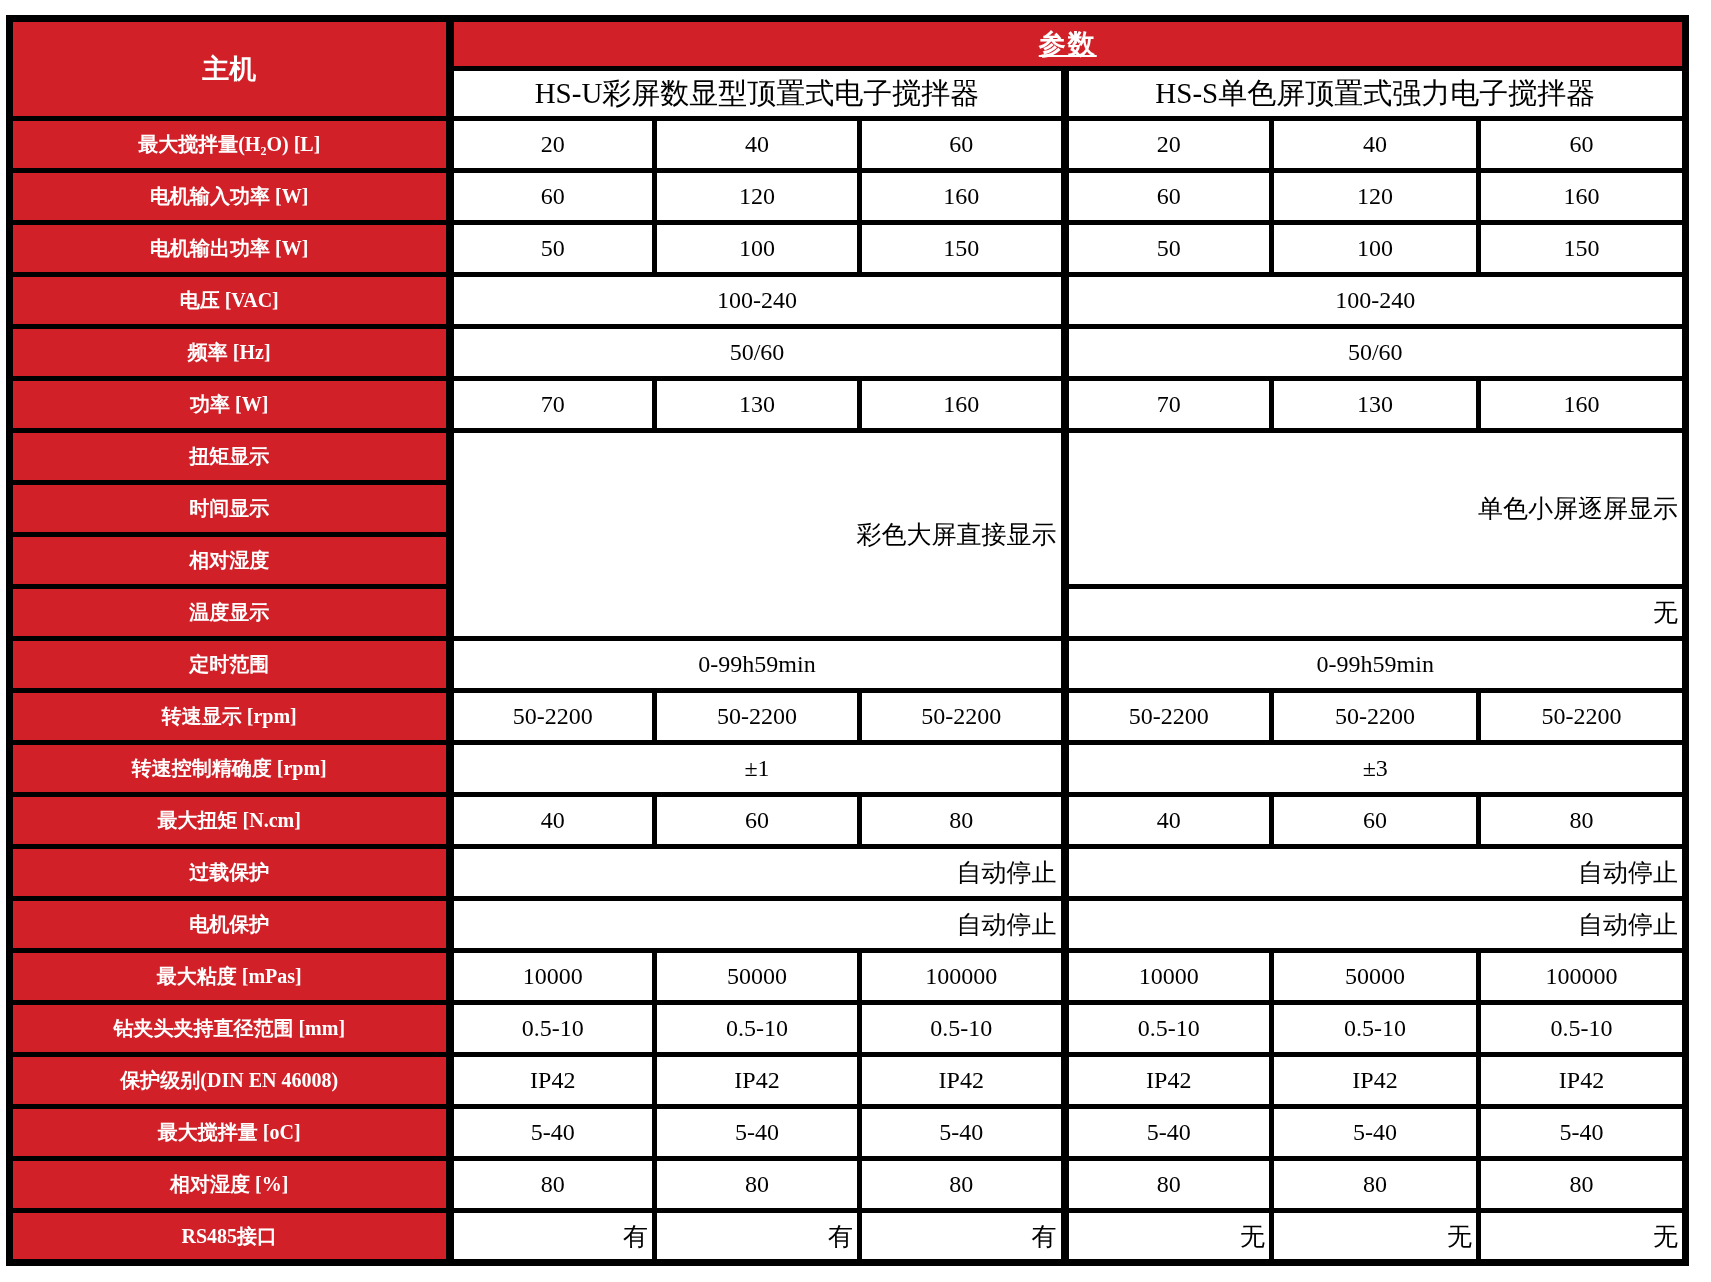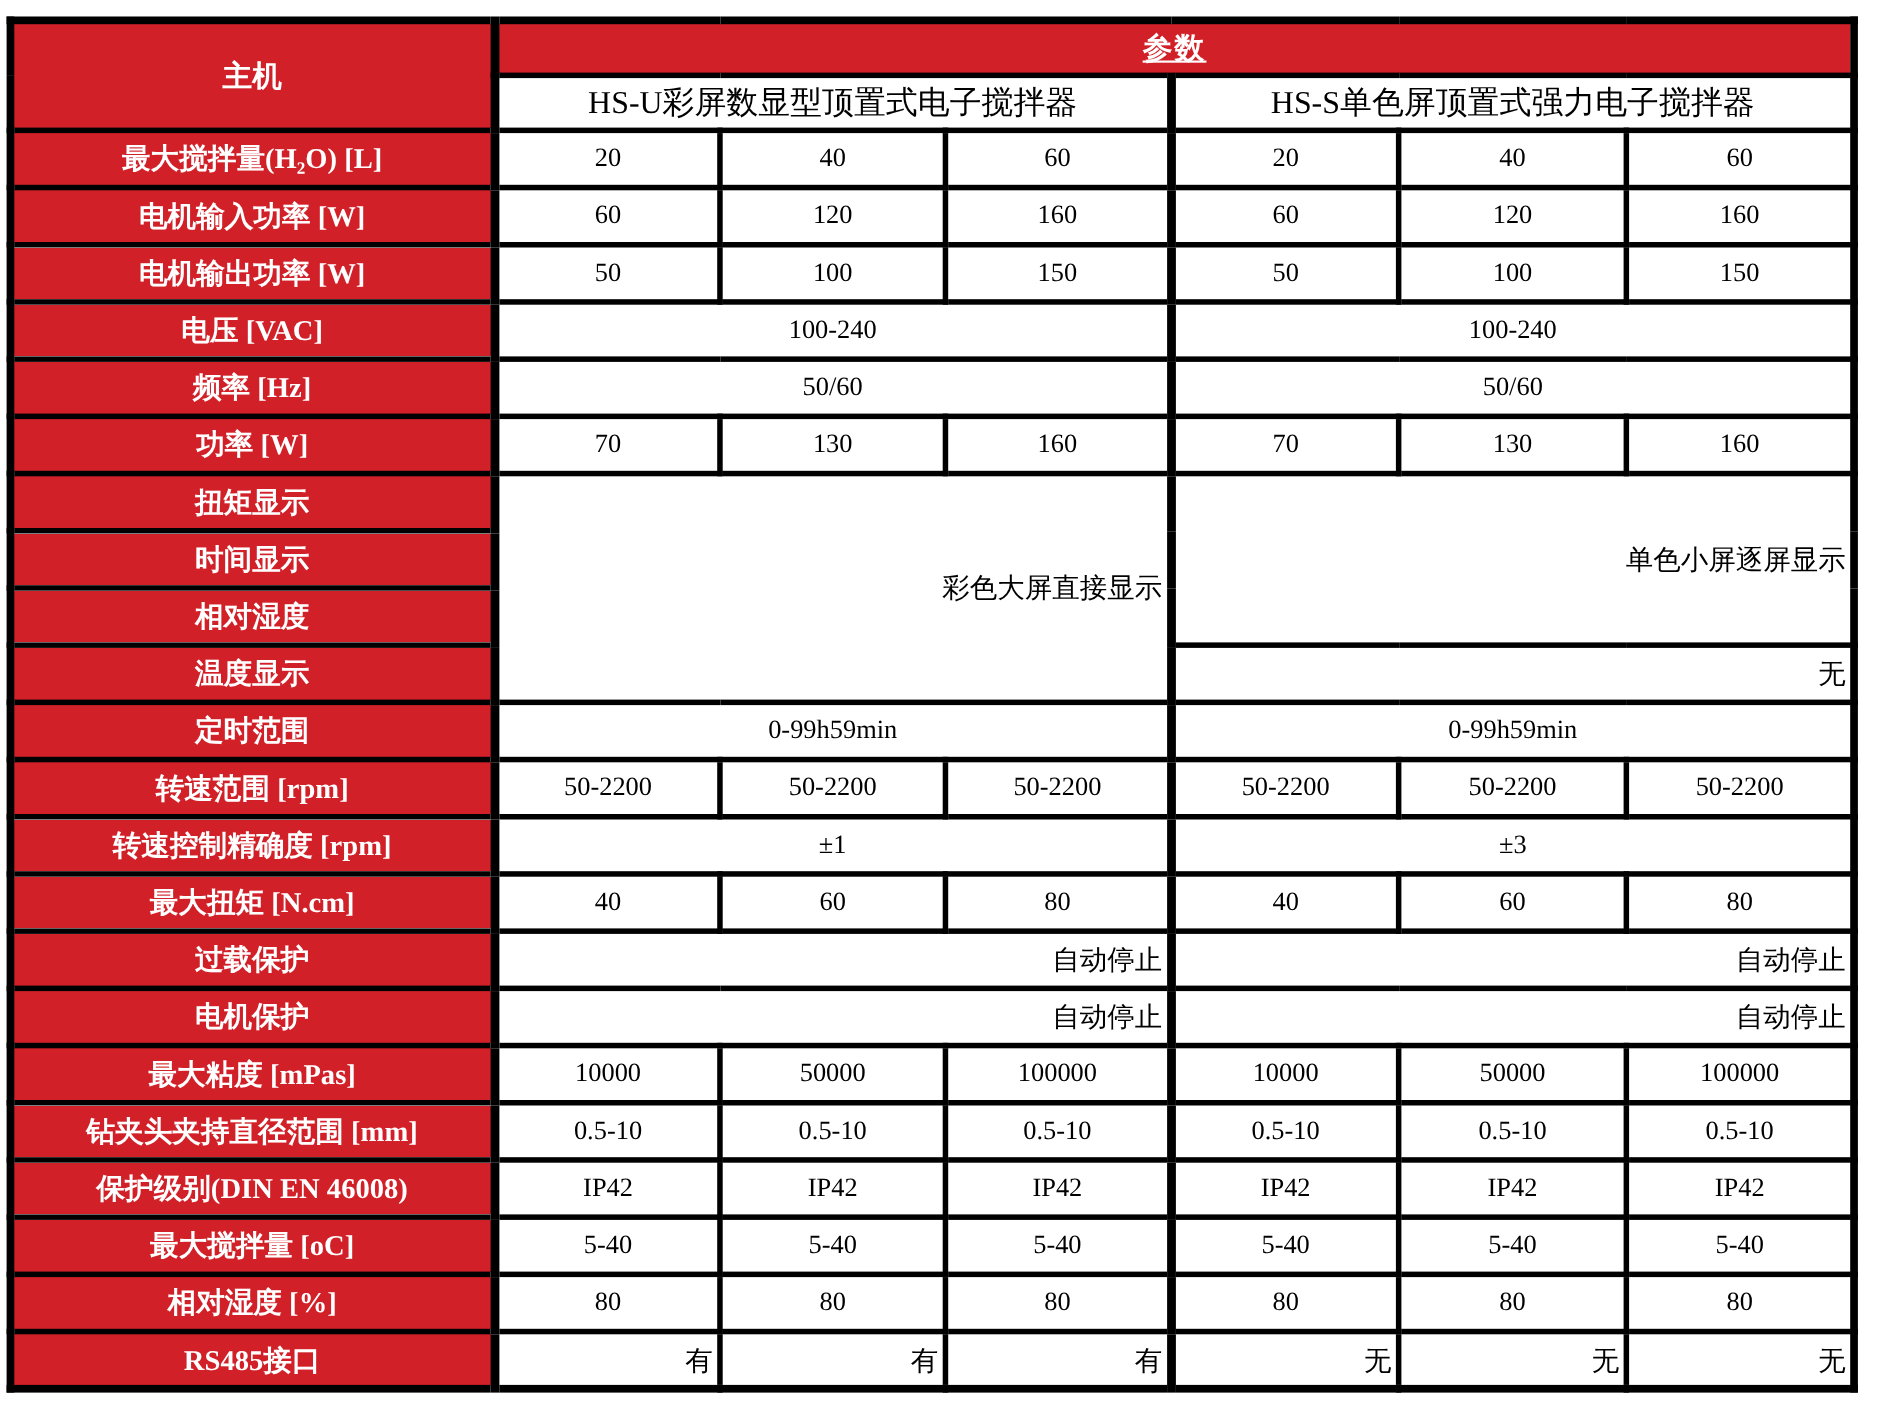--- a/index.html
+++ b/index.html
@@ -5,21 +5,21 @@
   :root { --red:#d12028; --border:#000000; --cellbg:#ffffff; --labeltext:#ffffff; --valuetext:#000000; }
   * { box-sizing:border-box; }
   html,body { margin:0; padding:0; background:#ffffff; }
   body { font-family:"Liberation Serif","DejaVu Serif",serif; }
   .wrap { padding:15px 6px; }
   table.spec { border-collapse:collapse; table-layout:fixed; border:7px solid var(--border); }
   td { border:5px solid var(--border); background:var(--cellbg); color:var(--valuetext);
        text-align:center; vertical-align:middle; padding:0 4px; font-size:24px; overflow:hidden; }
   tr { height:52px; }
   tr.hdr { height:50px; }
-  td.red { background:var(--red); color:var(--labeltext); font-weight:bold; font-size:26px; }
+  td.red { background:var(--red); color:var(--labeltext); font-weight:bold; font-size:20px; }
   td.corner { font-size:27px; border-right-width:8px; }
   td.param { font-size:27px; letter-spacing:2px;text-decoration:underline; }
   td.product { font-weight:normal; font-size:29px; }
   td.lbl { border-right-width:8px; }
   td.sec { border-left-width:8px; }
   td.big { font-size:25px;text-align:right; }
 </style>
 </head>
 <body>
 
@@ -106,21 +106,21 @@
       <td class="red lbl">温度显示</td>
       <td colspan="3" class="sec big">无</td>
     </tr>
 
     <tr>
       <td class="red lbl">定时范围</td>
       <td colspan="3">0-99h59min</td>
       <td colspan="3" class="sec">0-99h59min</td>
     </tr>
     <tr>
-      <td class="red lbl">转速范围 [rpm]</td>
+      <td class="red lbl">转速显示 [rpm]</td>
       <td>50-2200</td>
       <td>50-2200</td>
       <td>50-2200</td>
       <td class="sec">50-2200</td>
       <td>50-2200</td>
       <td>50-2200</td>
     </tr>
     <tr>
       <td class="red lbl">转速控制精确度 [rpm]</td>
       <td colspan="3">±1</td>

